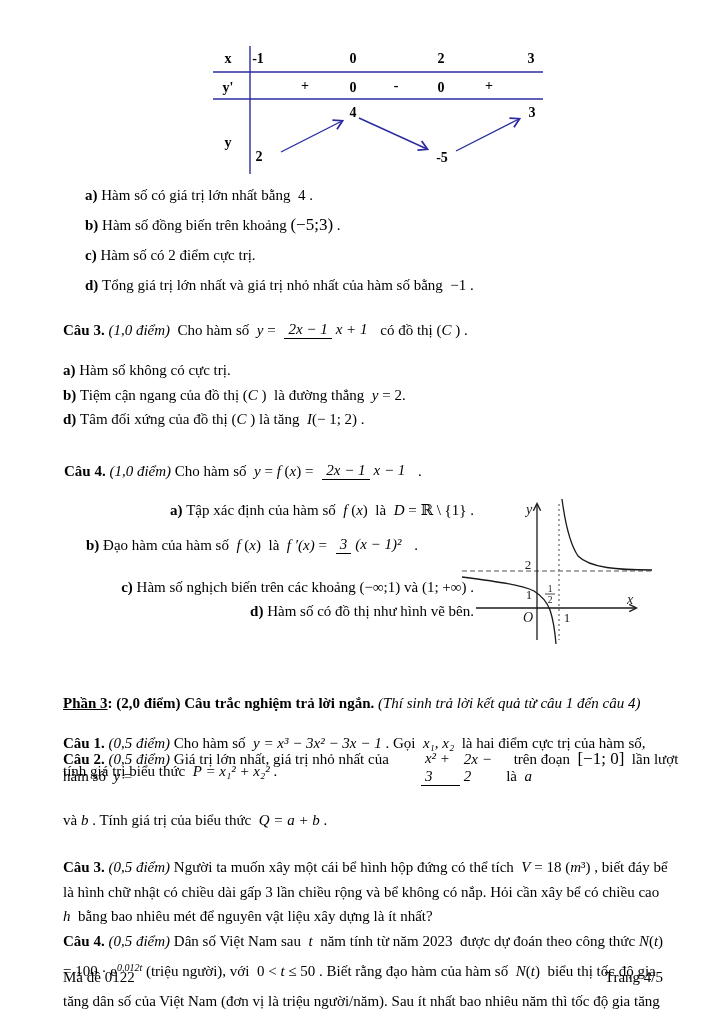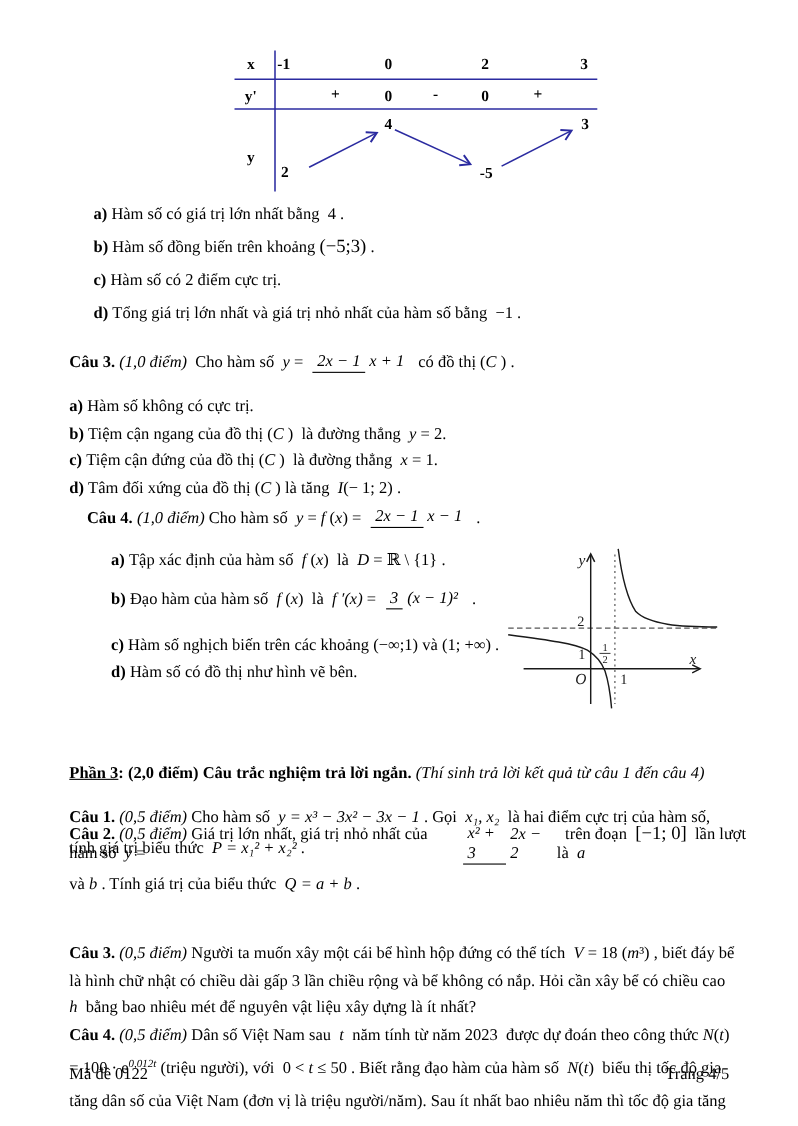--- a/index.html
+++ b/index.html
@@ -88,26 +88,25 @@
       <span data-bind-rich="cau3.head_pre"><span class="b">Câu 3. </span><span class="i">(1,0 điểm)</span><span>  Cho hàm số  </span><span class="i">y</span><span> = </span></span>
       <span class="frac">
         <span class="fnum" data-bind="cau3.frac.num">2x − 1</span>
         <span class="fden" data-bind="cau3.frac.den">x + 1</span>
       </span>
       <span data-bind-rich="cau3.head_post"><span> có đồ thị (</span><span class="i">C</span><span> ) .</span></span>
     </div>
     <div class="opts24" style="margin-top:6px;">
       <div class="line" data-bind-rich="cau3.a"><span class="b">a) </span><span>Hàm số không có cực trị.</span></div>
       <div class="line" data-bind-rich="cau3.b"><span class="b">b) </span><span>Tiệm cận ngang của đồ thị (</span><span class="i">C</span><span> )  là đường thẳng  </span><span class="i">y</span><span> = 2.</span></div>
-      <div class="line" data-bind-rich="cau3.c"><span class="b">c) </span><span>Tiệm cận đứng của đồ thị (</span><span class="i">C</span><span> )  là đường thẳng  </span><span class="i">x</span><span> = 1.</span></div>
       <div class="line" data-bind-rich="cau3.d"><span class="b">d) </span><span>Tâm đối xứng của đồ thị (</span><span class="i">C</span><span> ) là tăng  </span><span class="i">I</span><span>(− 1; 2) .</span></div>
     </div>
   </div>
 
-  <div class="abs" style="left:79px;top:449px;width:410px;">
+  <div class="abs" style="left:64px;top:449px;width:410px;text-align:right;">
     <div class="mline">
       <span data-bind-rich="cau4.head_pre"><span class="b">Câu 4. </span><span class="i">(1,0 điểm)</span><span> Cho hàm số  </span><span class="i">y</span><span> = </span><span class="i">f</span><span> (</span><span class="i">x</span><span>) = </span></span>
       <span class="frac">
         <span class="fnum" data-bind="cau4.frac.num">2x − 1</span>
         <span class="fden" data-bind="cau4.frac.den">x − 1</span>
       </span>
       <span data-bind-rich="cau4.head_post"><span> .</span></span>
     </div>
     <div style="margin-left:22px;margin-top:5px;">
       <div class="line" style="line-height:24px;" data-bind-rich="cau4.a"><span class="b">a) </span><span>Tập xác định của hàm số  </span><span class="i">f</span><span> (</span><span class="i">x</span><span>)</span><span>  là  </span><span class="i">D</span><span> = ℝ \ {1} .</span></div>
@@ -155,21 +154,21 @@
 
   <div class="abs" style="left:63px;top:746px;width:620px;">
     <div class="mline">
       <span data-bind-rich="phan3.c2_pre"><span class="b">Câu 2. </span><span class="i">(0,5 điểm) </span><span>Giá trị lớn nhất, giá trị nhỏ nhất của hàm số  </span><span class="i">y</span><span> = </span></span>
       <span class="frac">
         <span class="fnum" data-bind="phan3.c2_frac.num">x² + 3</span>
         <span class="fden" data-bind="phan3.c2_frac.den">2x − 2</span>
       </span>
       <span data-bind-rich="phan3.c2_post"><span>  trên đoạn  </span><span class="lg">[−1; 0]</span><span>  lần lượt là  </span><span class="i">a</span></span>
     </div>
-    <div class="para" style="line-height:24px;margin-top:2px;" data-bind-rich="phan3.c2_line2"><span>và </span><span class="i">b</span><span> . Tính giá trị của biểu thức  </span><span class="i">Q = a + b</span><span> .</span></div>
+    <div class="para" style="line-height:24px;margin-top:18px;" data-bind-rich="phan3.c2_line2"><span>và </span><span class="i">b</span><span> . Tính giá trị của biểu thức  </span><span class="i">Q = a + b</span><span> .</span></div>
   </div>
 
   <div class="abs para" style="left:63px;top:815px;width:608px;line-height:24.6px;" data-bind-rich="phan3.c3"><span class="b">Câu 3. </span><span class="i">(0,5 điểm) </span><span>Người ta muốn xây một cái bể hình hộp đứng có thể tích  </span><span class="i">V</span><span> = 18 (</span><span class="i">m</span><span>³) , biết đáy bể là hình chữ nhật có chiều dài gấp 3 lần chiều rộng và bể không có nắp. Hỏi cần xây bể có chiều cao  </span><span class="i">h</span><span>  bằng bao nhiêu mét để nguyên vật liệu xây dựng là ít nhất?</span></div>
 
   <div class="abs para" style="left:63px;top:886px;width:608px;line-height:30px;" data-bind-rich="phan3.c4"><span class="b">Câu 4. </span><span class="i">(0,5 điểm) </span><span>Dân số Việt Nam sau  </span><span class="i">t</span><span>  năm tính từ năm 2023  được dự đoán theo công thức </span><span class="i">N</span><span>(</span><span class="i">t</span><span>) = 100 · e</span><span class="sup i">0,012t</span><span> (triệu người), với  0 &lt; </span><span class="i">t</span><span> ≤ 50 . Biết rằng đạo hàm của hàm số  </span><span class="i">N</span><span>(</span><span class="i">t</span><span>)</span><span>  biểu thị tốc độ gia tăng dân số của Việt Nam (đơn vị là triệu người/năm). Sau ít nhất bao nhiêu năm thì tốc độ gia tăng dân</span></div>
 
   <div class="abs" id="footer-left" data-bind="page.footer.left">Mã đề 0122</div>
   <div class="abs" id="footer-right" data-bind="page.footer.right">Trang 4/5</div>
 
 </div>

